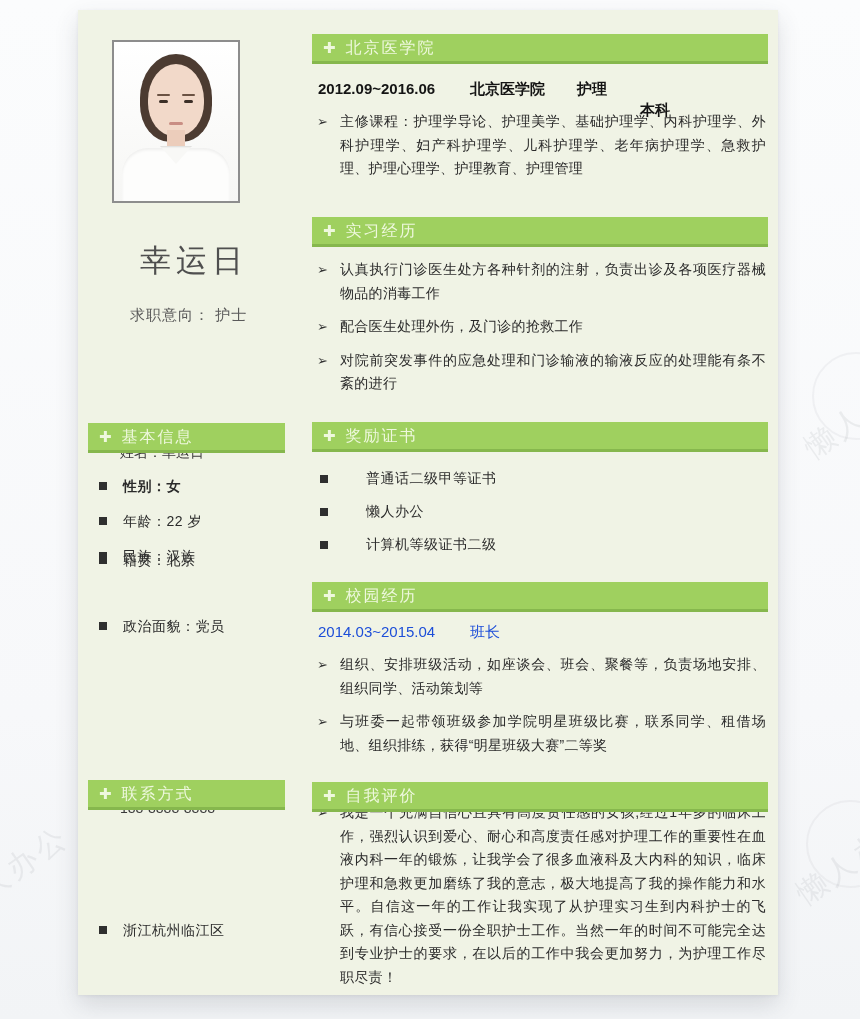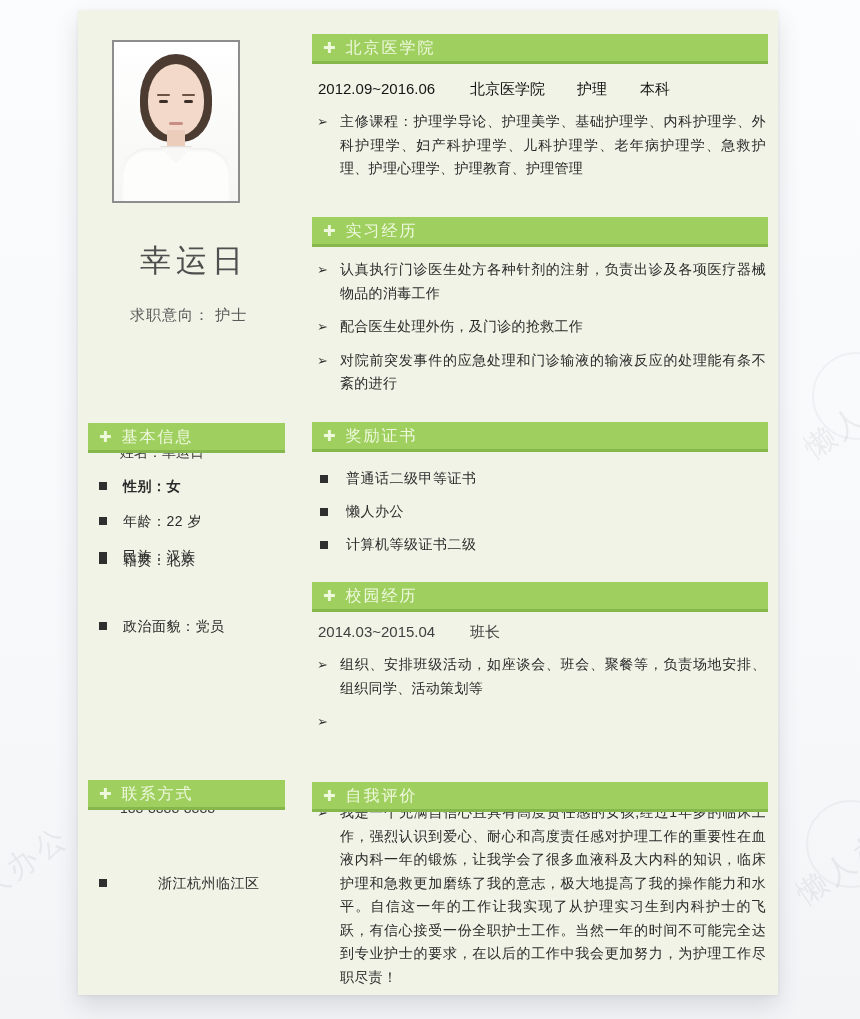--- a/index.html
+++ b/index.html
@@ -43,30 +43,30 @@
   .ph-collar{position:absolute;left:46px;top:104px;width:32px;height:18px;background:#f8f8f6;
     clip-path:polygon(0 0,50% 100%,100% 0);box-shadow:inset 0 1px 2px rgba(0,0,0,.12);}
   .name{position:absolute;left:62px;top:230px;font-size:31px;letter-spacing:5px;color:#4f4f4f;}
   .intention{position:absolute;left:52px;top:296px;font-size:15px;letter-spacing:1px;color:#5a5a5a;}
   .li-left{position:absolute;left:21px;width:186px;display:flex;align-items:flex-start;
     font-size:14px;line-height:21px;color:#2b2b2b;letter-spacing:.5px;}
   .sq{width:8px;height:8px;background:#2f2f2f;margin:6px 16px 0 0;flex:none;font-size:0;}
   .clipped{position:absolute;left:42px;font-size:14px;line-height:18px;color:#3a3a3a;z-index:1;}
   
   .rcol{position:absolute;left:234px;top:0;width:456px;height:985px;}
-  .daterow{position:absolute;left:0;width:456px;height:20px;font-size:15px;font-weight:normal;color:#141414;}
+  .daterow{position:absolute;left:0;width:456px;height:20px;font-size:15px;font-weight:bold;color:#141414;}
   .daterow span{position:absolute;white-space:nowrap;}
-  .d-period{left:6px;}  .d-school{left:158px;}  .d-major{left:265px;}  .d-degree{left:328px;}
+  .d-period{left:6px;}  .d-school{left:158px;}  .d-major{left:265px;}  .d-degree{left:328px;margin-top:21px;}
   .blist{position:absolute;left:0;width:456px;}
   .bullet{position:relative;padding:0 2px 0 28px;margin-bottom:10px;
     font-size:14px;line-height:23.5px;text-align:justify;color:#2b2b2b;letter-spacing:.3px;}
   .bullet .arrow{position:absolute;left:5px;top:0;font-size:13px;color:#333;}
   .slist{position:absolute;left:0;width:456px;}
   .li-right{display:flex;align-items:flex-start;font-size:14px;line-height:23.5px;
-    margin-bottom:9.5px;color:#2b2b2b;letter-spacing:.5px;}
+    margin-bottom:9.5px;color:#2b2b2b;letter-spacing:.5px;gap:20px;}
   .li-right .sq{margin:8px 18px 0 8px;}
   .z1{z-index:1;}
 </style>
 </head>
 <body>
 
 <div class="wm wm-edge" style="left:796px;top:392px;">懒人办公</div>
 <div class="wm-circle wm-edge" style="left:812px;top:352px;opacity:.10;"></div>
 <div class="wm wm-edge" style="left:788px;top:838px;">懒人办公</div>
 <div class="wm-circle wm-edge" style="left:806px;top:800px;opacity:.10;"></div>
@@ -116,21 +116,21 @@
   <div class="li-left" style="top:606px;">
     <span class="sq"></span>
     <span>政治面貌：党员</span>
   </div>
 
   <div class="bar bar-left" style="top:770px;">
     <span class="cross">✚</span>
     <span>联系方式</span>
   </div>
   <div class="clipped" style="top:789px;">188-8888-8888</div>
-  <div class="li-left" style="top:863px;gap:35px;">
+  <div class="li-left" style="top:910px;">
     <span class="sq"></span>
     <span>浙江杭州临江区</span>
   </div>
 
   <div class="rcol">
 
     <div class="bar bar-right" style="top:24px;">
       <span class="cross">✚</span>
       <span>北京医学院</span>
     </div>
@@ -182,31 +182,32 @@
       <div class="li-right">
         <span class="sq"></span>
         <span>计算机等级证书二级</span>
       </div>
     </div>
 
     <div class="bar bar-right" style="top:572px;">
       <span class="cross">✚</span>
       <span>校园经历</span>
     </div>
-    <div class="daterow" style="top:613px;font-weight:normal;color:#404040;">
+    <div class="daterow" style="top:613px;font-weight:normal;color:#1d4ed8;">
       <span class="d-period">2014.03~2015.04</span>
       <span class="d-school">班长</span>
     </div>
     <div class="blist" style="top:643px;">
       <div class="bullet">
         <span class="arrow">➢</span>
         <span>组织、安排班级活动，如座谈会、班会、聚餐等，负责场地安排、组织同学、活动策划等</span>
       </div>
       <div class="bullet">
         <span class="arrow">➢</span>
+        <span>与班委一起带领班级参加学院明星班级比赛，联系同学、租借场地、组织排练，获得“明星班级大赛”二等奖</span>
       </div>
     </div>
 
     <div class="bar bar-right" style="top:772px;">
       <span class="cross">✚</span>
       <span>自我评价</span>
     </div>
     <div class="blist z1" style="top:791px;">
       <div class="bullet">
         <span class="arrow">➢</span>

